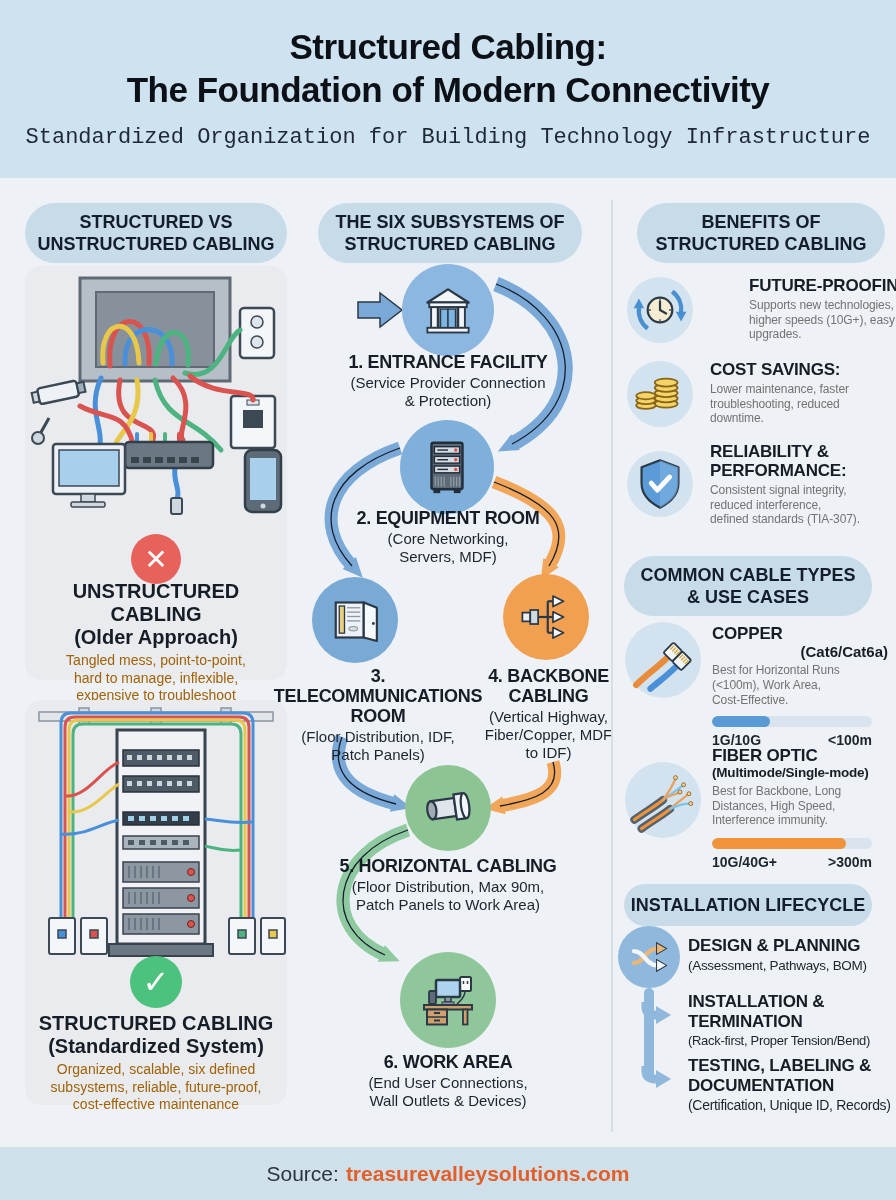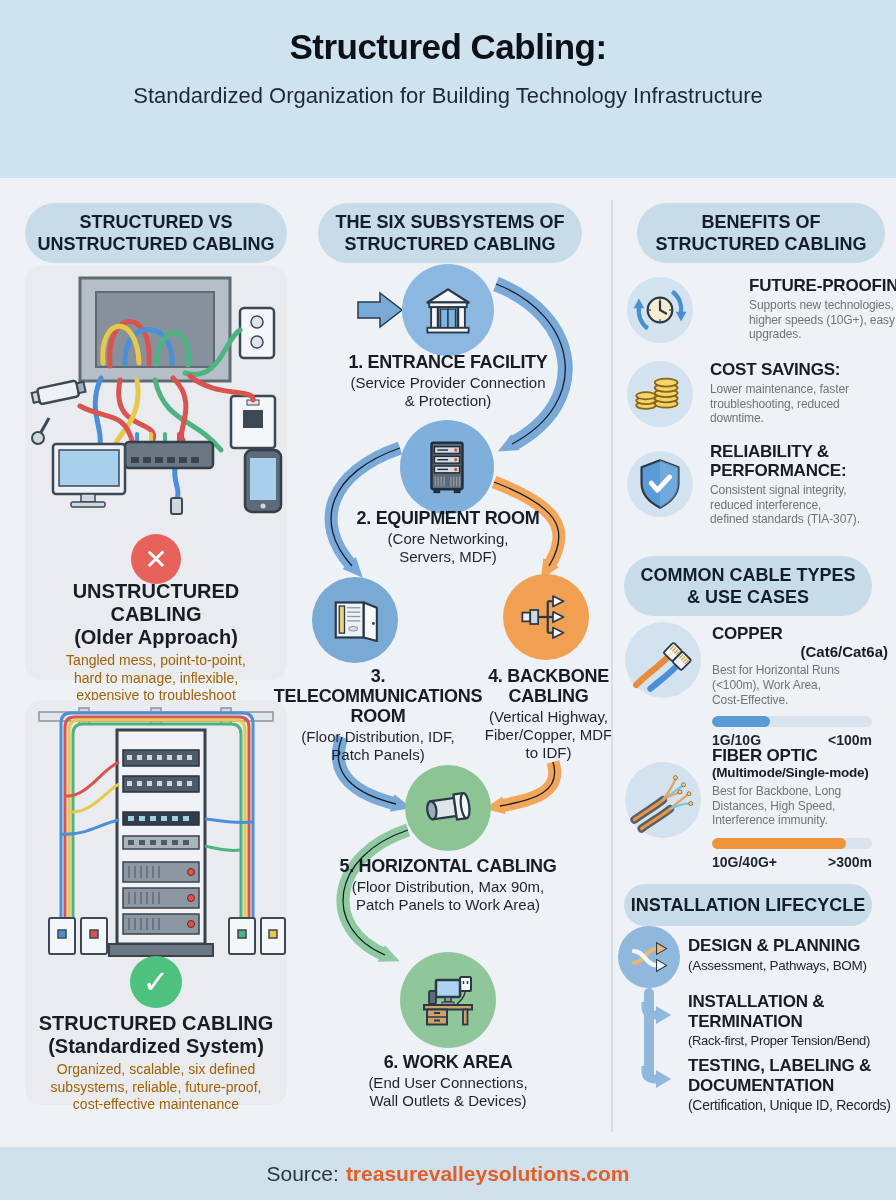--- a/index.html
+++ b/index.html
@@ -3,21 +3,21 @@
 <meta charset="utf-8">
 <style>
   html,body{margin:0;padding:0;}
   .page{position:relative;width:896px;height:1200px;background:#eef1f5;overflow:hidden;
         font-family:"Liberation Sans",sans-serif;color:#161d26;}
   .abs{position:absolute;}
   .ml{white-space:pre-line;}
   
   .header{left:0;top:0;width:896px;height:178px;background:#cfe2f0;text-align:center;}
   .h-title{padding-top:26px;font-size:35px;font-weight:bold;line-height:1.22;color:#0c1118;letter-spacing:-0.5px;}
-  .h-sub{margin-top:14px;font-size:22px;color:#1f2834;}
+  .h-sub{margin-top:14px;font-size:22px;color:#1f2834;font-family:Liberation Mono, monospace;}
   
   .pill{background:#c8dbe9;border-radius:30px;display:flex;align-items:center;justify-content:center;
         text-align:center;font-weight:bold;color:#141e2a;font-size:18px;line-height:1.25;}
   
   .panel{background:#e9ebef;border-radius:16px;}
   .badge{border-radius:50%;display:flex;align-items:center;justify-content:center;color:#fff;
          font-family:"DejaVu Sans",sans-serif;font-weight:bold;}
   .cap{text-align:center;width:100%;}
   .cap-title{font-size:20px;font-weight:bold;line-height:1.15;}
   .cap-desc{font-size:14px;line-height:1.26;margin-top:3px;color:#a16207;}
@@ -45,20 +45,21 @@
   .footer a{color:#e25f2a;font-weight:bold;text-decoration:none;margin-left:7px;}
 </style>
 </head>
 <body>
 
 <div class="page">
 
   <div class="abs header">
     <div class="h-title">
       <div>Structured Cabling:</div>
+      <div>The Foundation of Modern Connectivity</div>
     </div>
     <div class="h-sub">Standardized Organization for Building Technology Infrastructure</div>
   </div>
 
   <div class="abs pill ml" style="left:25px;top:203px;width:262px;height:60px;">STRUCTURED VS
 UNSTRUCTURED CABLING</div>
 
   <div class="abs panel" style="left:25px;top:266px;width:262px;height:414px;">
     <svg class="abs" style="left:0;top:2px;" width="262" height="278" viewBox="0 0 262 278">
       <rect x="55" y="10" width="150" height="103" fill="#b6bfc7" stroke="#5f6a75" stroke-width="3"></rect>

